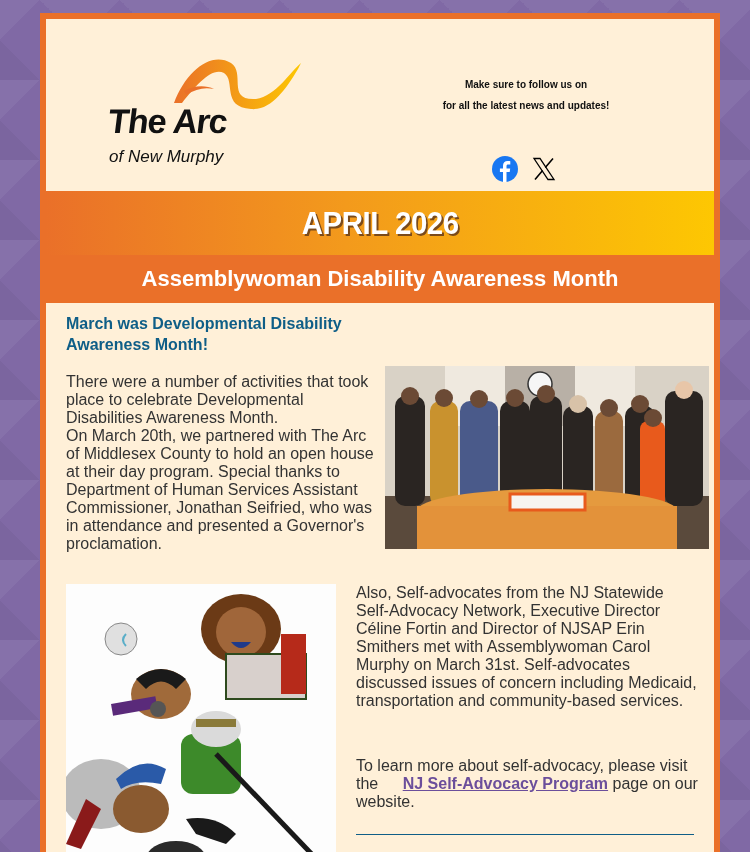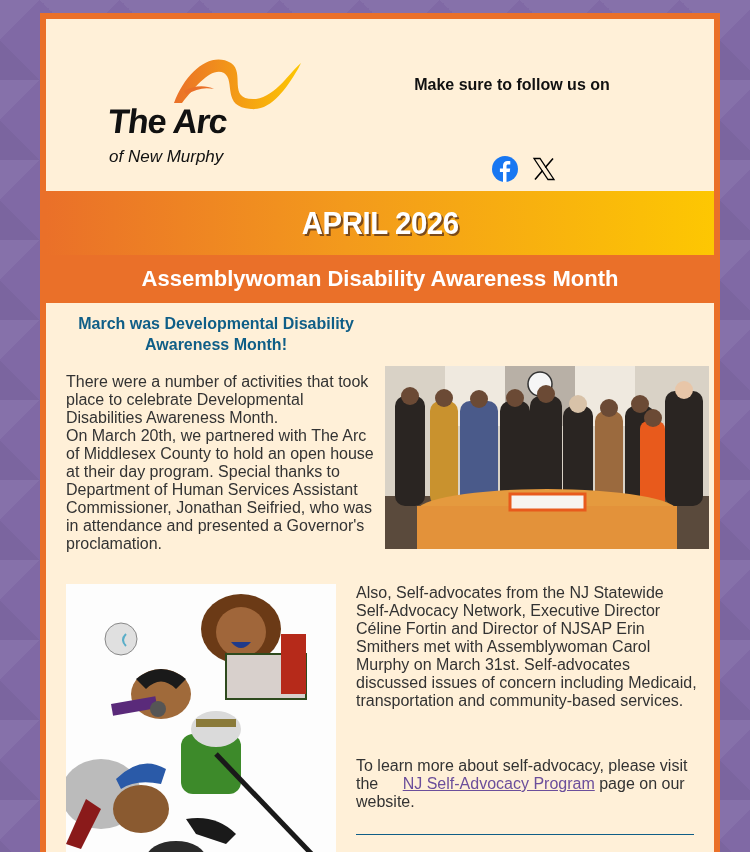--- a/index.html
+++ b/index.html
@@ -28,22 +28,22 @@
   .logo-text-main {
     position: absolute; left: 62px; top: 83px;
     font-size: 34px; font-weight: bold; color: #111; letter-spacing: -1px;
     font-style: italic; transform: skewX(4deg);
   }
   .logo-text-sub {
     position: absolute; left: 63px; top: 128px;
     font-size: 17px; color: #111; font-style: italic;
   }
   .follow {
-    position: absolute; left: 316px; top: 55px; width: 300px;
-    text-align: center; font-weight: bold; font-size: 16px; line-height: 21px; color: #111;
+    position: absolute; left: 330px; top: 55px; width: 300px;
+    text-align: center; font-weight: bold; font-size: 10px; line-height: 21px; color: #111;
   }
   .social { position: absolute; left: 446px; top: 137px; display: flex; gap: 14px; align-items: center; }
   .social svg { display: block; }
   .banner {
     height: 64px;
     background: linear-gradient(90deg, #ea7029 0%, #f39a1c 45%, #fdc702 100%);
     display: flex; align-items: center; justify-content: center;
   }
   .banner-title {
     color: #fff; font-weight: bold; font-size: 32px; letter-spacing: -0.5px;
@@ -51,37 +51,37 @@
     transform: scaleX(0.92);
   }
   .subbanner {
     height: 48px; background: #ea7029;
     display: flex; align-items: center; justify-content: center;
   }
   .subbanner-title { color: #fff; font-weight: bold; font-size: 22px; }
   .content { position: relative; height: 600px; }
   .section-heading {
     position: absolute; left: 20px; top: 10px; width: 300px;
-    text-align: center; color: #0f5e87; font-weight: bold; font-size: 16px; line-height: 21px;
+    text-align: left; color: #0f5e87; font-weight: bold; font-size: 16px; line-height: 21px;
   }
   .para {
     position: absolute; color: #333; font-size: 16px; line-height: 18px;
   }
   .p1 { left: 20px; top: 70px; width: 310px; }
   .photo {
     position: absolute; left: 339px; top: 63px; width: 324px; height: 183px;
     background: #3a322c; overflow: hidden;
   }
   .illus {
     position: absolute; left: 20px; top: 281px; width: 270px; height: 290px;
     background: #fdfdfd; overflow: hidden;
   }
   .p2 { left: 310px; top: 281px; width: 345px; }
   .p3 { left: 310px; top: 454px; width: 345px; }
-  .link { color: #6b4e9b; font-weight: normal; text-decoration: underline; padding-left: 20px; }
+  .link { color: #6b4e9b; font-weight: bold; text-decoration: underline; padding-left: 20px; }
   .divider {
     position: absolute; left: 310px; top: 531px; width: 338px; height: 1px; background: #0f5e87;
   }
   .p4 { left: 310px; top: 553px; width: 345px; }
 </style>
 </head>
 <body>
 
 <div class="frame">
   <div class="inner">
@@ -95,20 +95,21 @@
           </linearGradient>
         </defs>
         <path d="M 68 62 C 80 30, 105 10, 125 22 C 140 32, 120 60, 150 58 C 170 55, 185 30, 195 22 L 192 28 C 180 48, 165 70, 145 68 C 115 66, 130 40, 118 32 C 105 26, 90 45, 76 62 Z" fill="url(#sw)"></path>
         <path d="M 78 50 C 88 44, 100 44, 108 48 C 98 46, 90 48, 80 54 Z" fill="#ea7029"></path>
       </svg>
       <div class="logo-text-main">The Arc</div>
       <div class="logo-text-sub">of New Murphy</div>
 
       <div class="follow">
         <div>Make sure to follow us on</div>
+        <div>for all the latest news and updates!</div>
       </div>
 
       <div class="social">
         <svg width="26" height="26" viewBox="0 0 26 26">
           <circle cx="13" cy="13" r="13" fill="#1877f2"></circle>
           <path d="M14.5 26 V16 H17.7 L18.2 12.4 H14.5 V10.2 C14.5 9.2 14.9 8.5 16.3 8.5 H18.3 V5.3 C17.9 5.2 16.8 5.1 15.6 5.1 C12.8 5.1 11 6.8 11 9.8 V12.4 H7.9 V16 H11 V26 Z" fill="#fff"></path>
         </svg>
         <svg width="24" height="24" viewBox="0 0 24 24">
           <path d="M2 1.5 H8 L22 22.5 H16 Z" fill="none" stroke="#000" stroke-width="1.3"></path>
           <path d="M21 1.5 L13.3 10.4 M10.6 13.5 L3 22.5" stroke="#000" stroke-width="1.6"></path>

